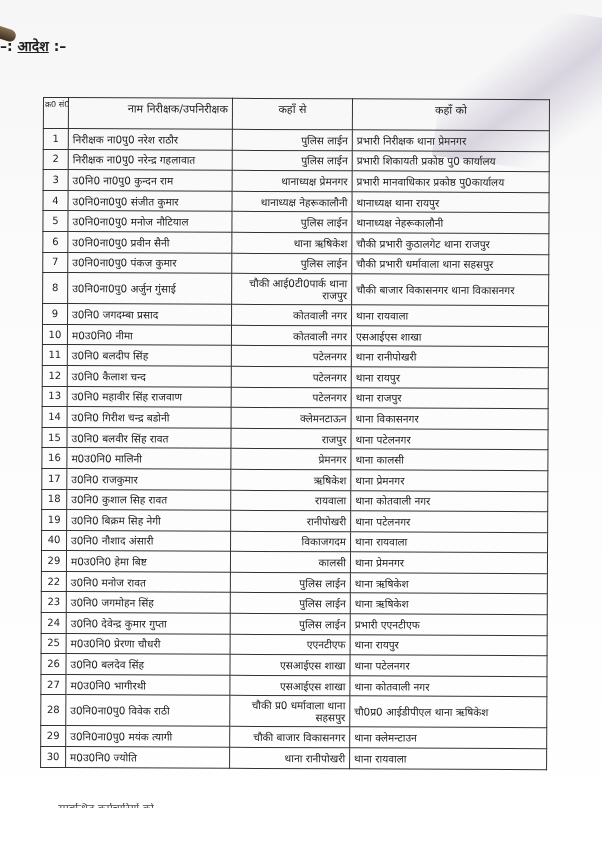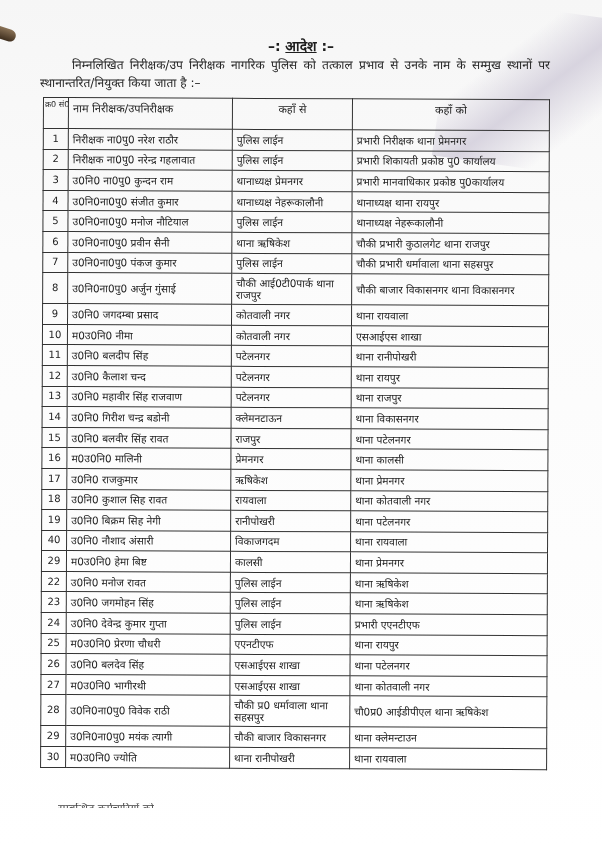--- a/index.html
+++ b/index.html
@@ -19,21 +19,21 @@
     transform: rotate(8deg);
     pointer-events: none;
   }
   .clip-mark {
     position: absolute; left: -6px; top: 28px; width: 22px; height: 12px;
     border-radius: 6px 10px 10px 6px;
     background: linear-gradient(180deg, #8a7256, #3e2e1e);
     transform: rotate(18deg);
   }
   .heading {
-    position: absolute; left: 0; width: 602px; top: 36px; text-align: center;
+    position: absolute; left: 0; width: 602px; top: 36px; text-align: left;
     font-size: 14px; font-weight: bold; color: #1e1e1e;
   }
   .heading .u { text-decoration: underline; }
   .para {
     position: absolute; left: 40px; width: 510px; top: 56px;
     font-size: 12px; line-height: 18px; color: #262626;
     text-indent: 32px; text-align: justify;
   }
   table.orders {
     position: absolute; left: 43px; top: 97px; width: 506px;
@@ -44,46 +44,45 @@
   table.orders col.c1 { width: 25px; }
   table.orders col.c2 { width: 164px; }
   table.orders col.c3 { width: 120px; }
   table.orders col.c4 { width: 197px; }
   table.orders th, table.orders td {
     border: 1.2px solid #333; padding: 0 4px; vertical-align: middle;
     white-space: nowrap; overflow: hidden;
   }
   table.orders th { height: 26px; font-weight: normal; font-size: 11px; vertical-align: top; padding-top: 2px; }
   table.orders th.sn { font-size: 8px; line-height: 10px; text-align: right; padding: 2px 1px; }
-  table.orders th.name { text-align: left; }
+  table.orders th.name { text-align: right; }
   table.orders th.from, table.orders th.to { }
   table.orders td { height: 19.6px; line-height: 12px; }
   table.orders tr.tall td { height: 30px; }
   table.orders td.sn { text-align: center; font-size: 10px; padding: 0; }
-  table.orders td.from { text-align: left; white-space: normal; }
+  table.orders td.from { text-align: right; white-space: normal; }
   table.orders td.to { text-align: left; white-space: normal; }
   .footer-cut {
     position: absolute; left: 58px; top: 803px; width: 200px; height: 5px;
     overflow: hidden; font-size: 11px; color: #444; line-height: 11px;
   }
 </style>
 </head>
 <body>
 
 <div class="page">
   <div class="clip-mark"></div>
   <div class="glare"></div>
 
   <div class="heading">
     <span>–:</span>
     <span class="u">आदेश</span>
     <span>:–</span>
   </div>
 
-  <div class="para">निम्नलिखित निरीक्षक/उप निरीक्षक नागरिक पुलिस को तत्काल प्रभाव से उनके नाम के सम्मुख स्थानों पर स्थानान्तरित/नियुक्त किया जाता है :–</div>
 
   <table class="orders">
     <colgroup>
         <col class="c1">
         <col class="c2">
         <col class="c3">
         <col class="c4">
       </colgroup>
     <thead>
       <tr>

